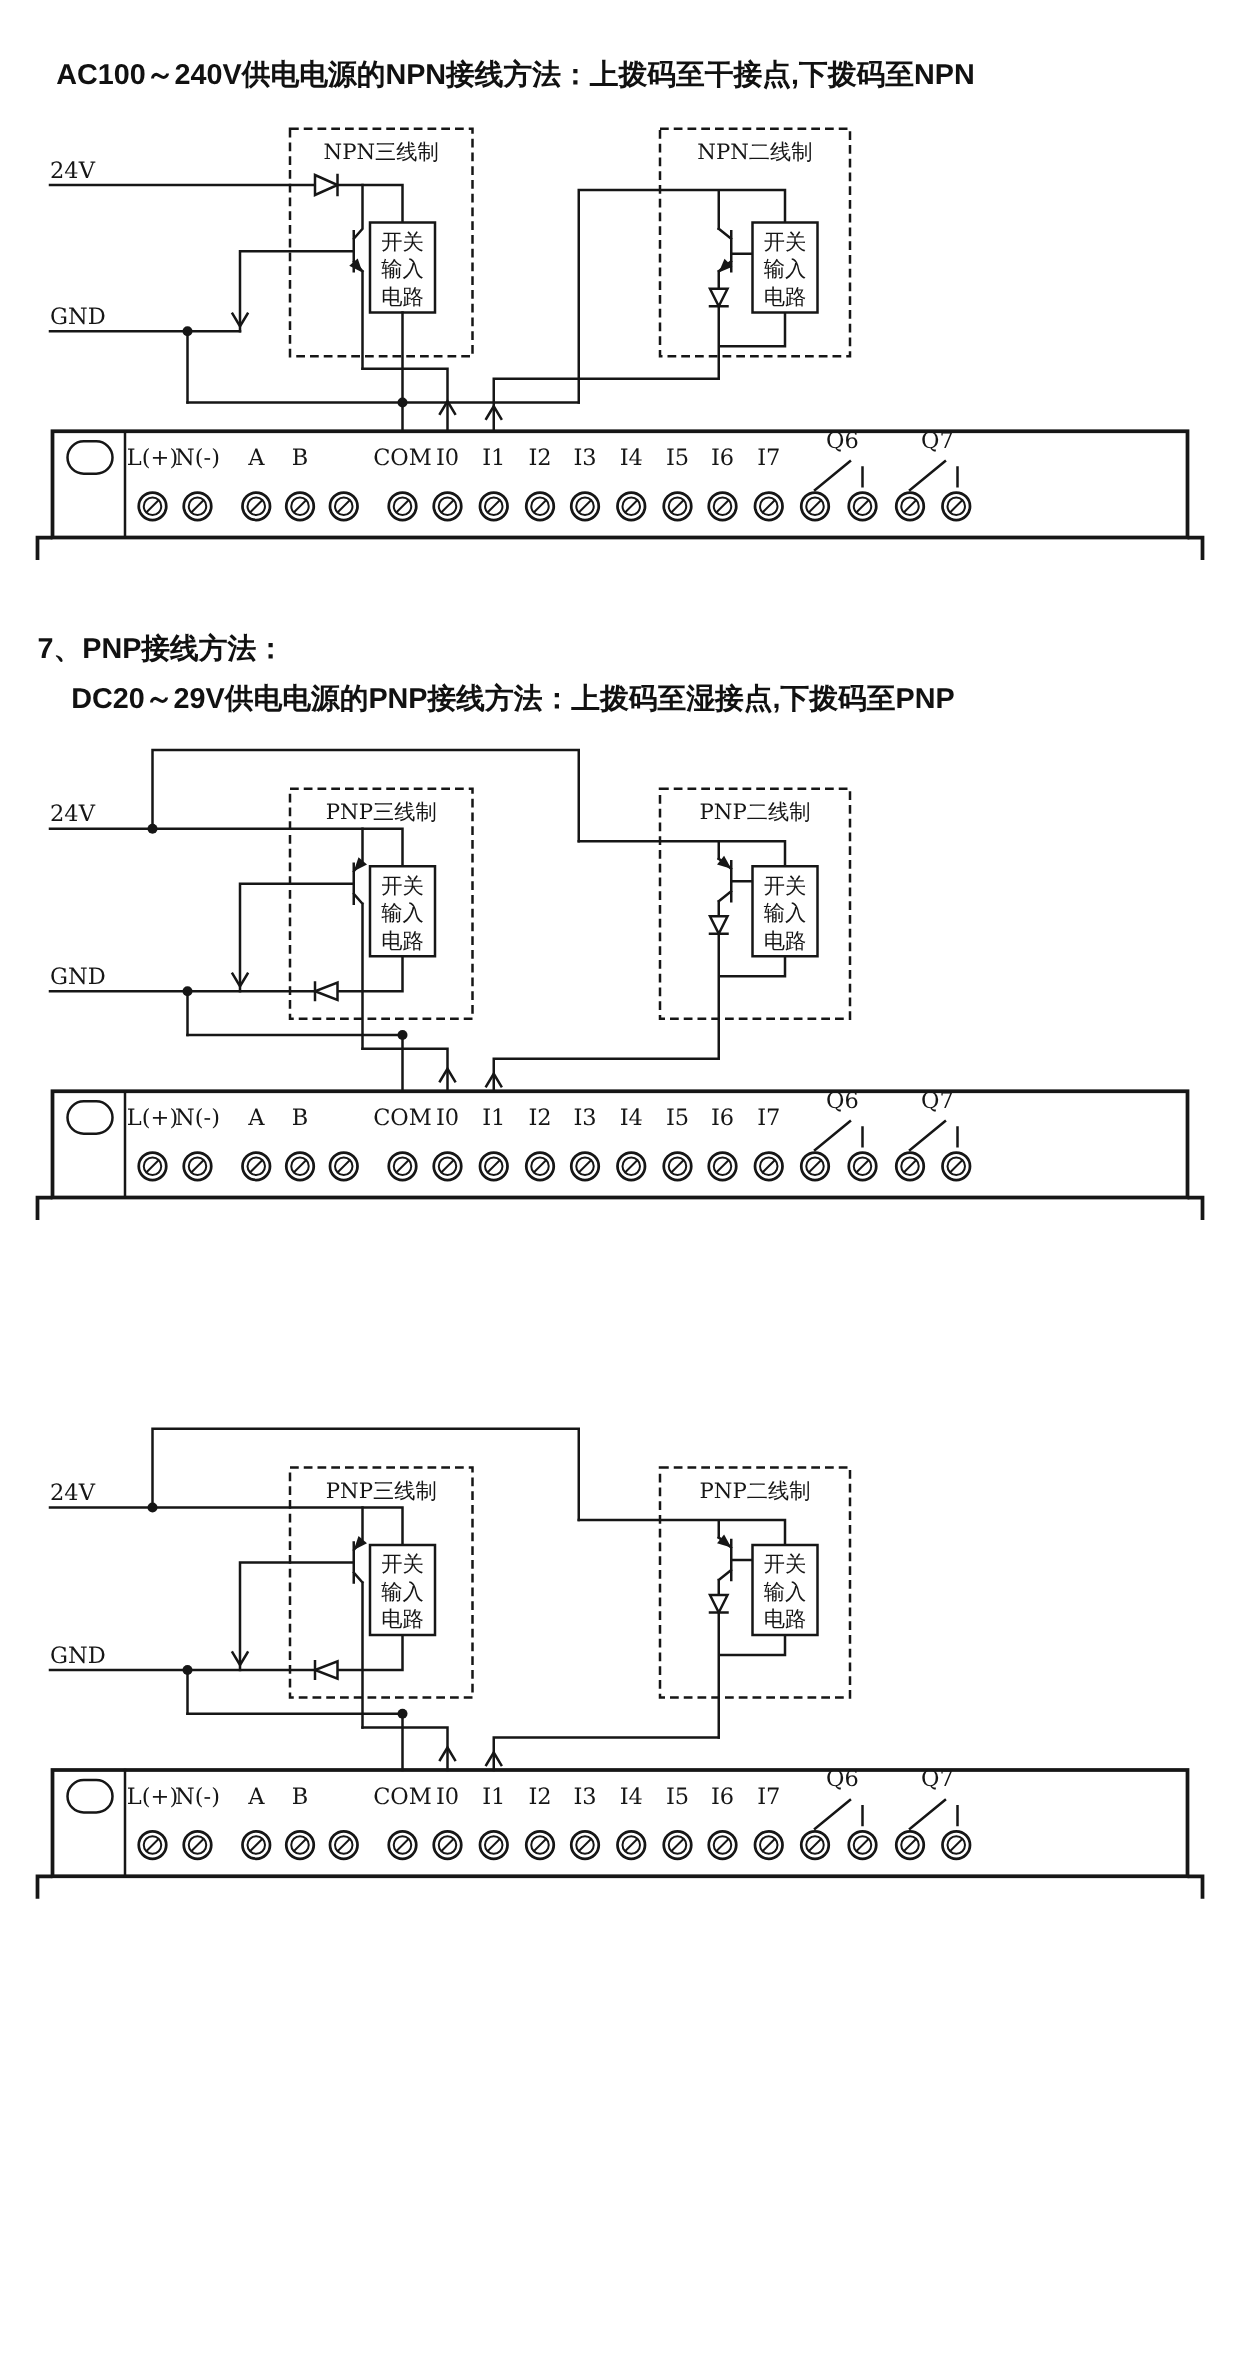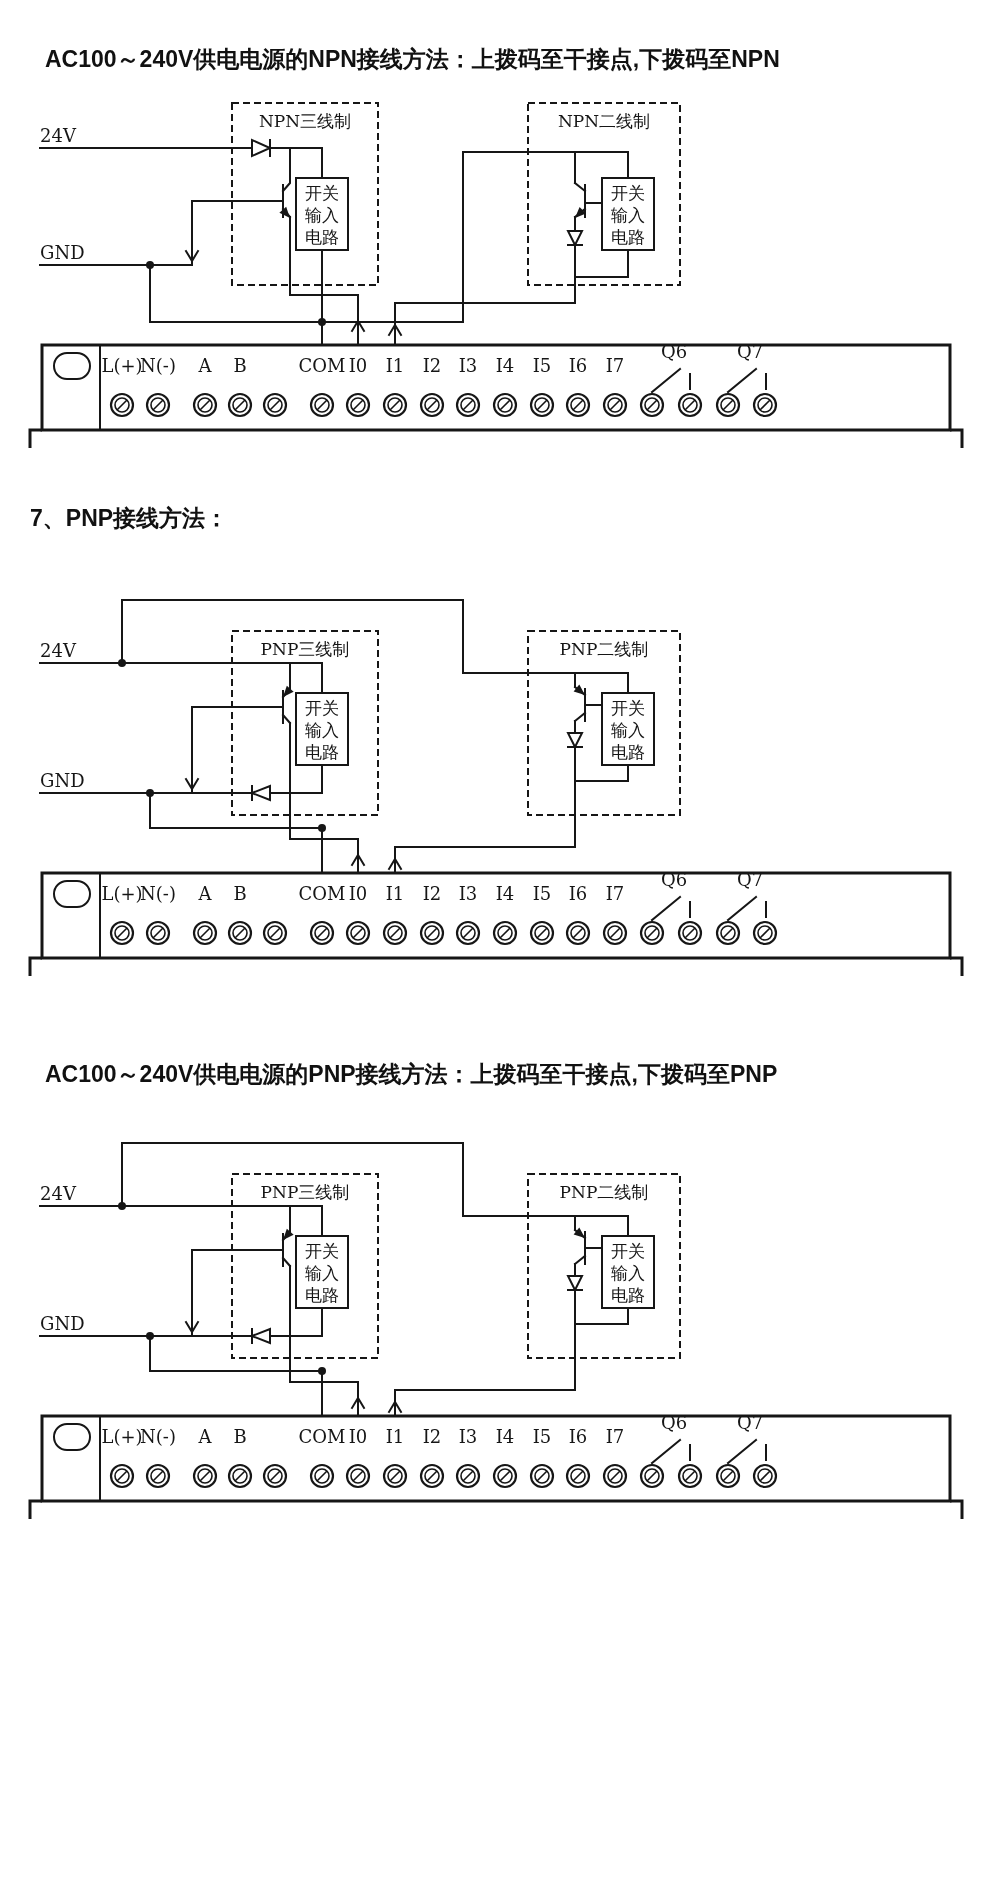--- a/index.html
+++ b/index.html
@@ -124,20 +124,21 @@
         <use href="#screw" transform="translate(615,320)"></use>
         <use href="#screw" transform="translate(652,320)"></use>
         <use href="#screw" transform="translate(690,320)"></use>
         <use href="#screw" transform="translate(728,320)"></use>
         <use href="#screw" transform="translate(765,320)"></use>
       </g>
     </g>
   </svg>
 
   <div class="title" style="top:503px;left:30px">7、PNP接线方法：</div>
+  <div class="title" style="top:543px;left:57px">DC20～29V供电电源的PNP接线方法：上拨码至湿接点,下拨码至PNP</div>
 
   <svg class="diag" style="top:585px" width="990" height="395" viewBox="0 0 990 395">
 
     <g>
       <path class="w" d="M122,15 H463 M122,15 V78 M463,15 V88 M40,78 H322 M322,78 V108 M40,208 H252 M270,208 H322 M322,208 V180 M150,208 V243"></path>
       <text class="t18" x="40" y="72">24V</text>
       <text class="t18" x="40" y="202">GND</text>
       <circle class="dot" cx="122" cy="78" r="4"></circle>
       <circle class="dot" cx="150" cy="208" r="4"></circle>
     </g>
@@ -217,21 +218,20 @@
         <use href="#screw" transform="translate(578,348)"></use>
         <use href="#screw" transform="translate(615,348)"></use>
         <use href="#screw" transform="translate(652,348)"></use>
         <use href="#screw" transform="translate(690,348)"></use>
         <use href="#screw" transform="translate(728,348)"></use>
         <use href="#screw" transform="translate(765,348)"></use>
       </g>
     </g>
   </svg>
 
-  <div class="title" style="top:1059px;left:45px">AC100～240V供电电源的PNP接线方法：上拨码至干接点,下拨码至PNP</div>
 
   <svg class="diag" style="top:1128px" width="990" height="395" viewBox="0 0 990 395">
 
     <g>
       <path class="w" d="M122,15 H463 M122,15 V78 M463,15 V88 M40,78 H322 M322,78 V108 M40,208 H252 M270,208 H322 M322,208 V180 M150,208 V243"></path>
       <text class="t18" x="40" y="72">24V</text>
       <text class="t18" x="40" y="202">GND</text>
       <circle class="dot" cx="122" cy="78" r="4"></circle>
       <circle class="dot" cx="150" cy="208" r="4"></circle>
     </g>

